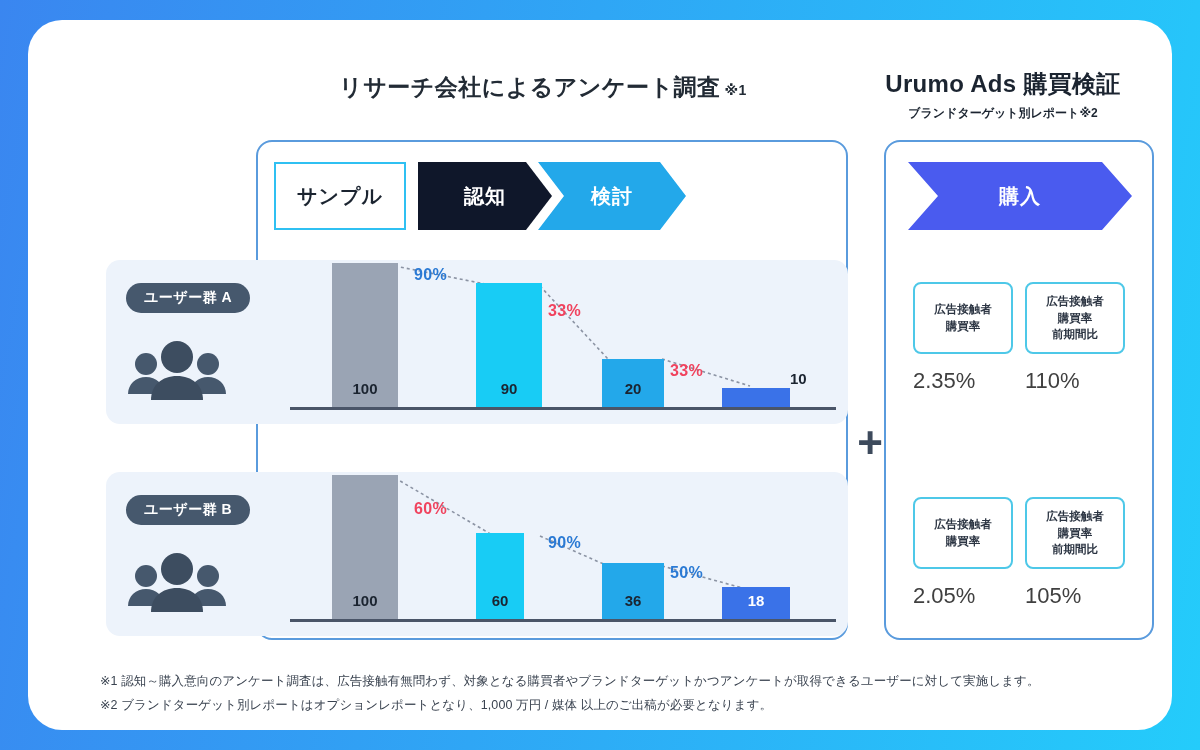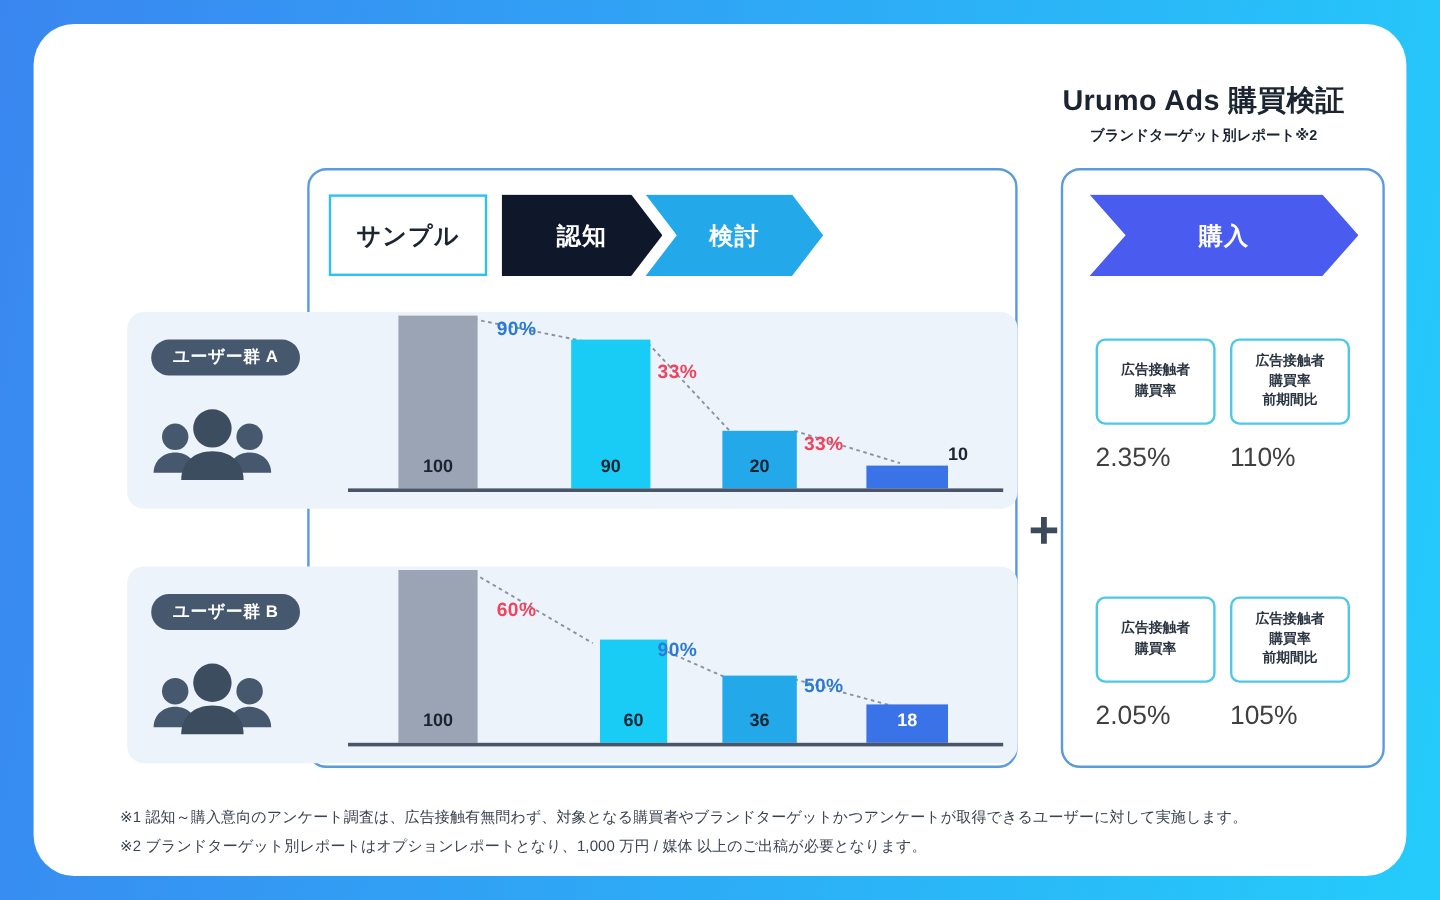--- a/index.html
+++ b/index.html
@@ -139,20 +139,23 @@
   .notes div {
     font-size: 12.5px; color: #3a4350; line-height: 1.9; letter-spacing: .1px;
   }
 </style>
 </head>
 <body>
 
 <div id="stage">
   <div id="card">
 
+    <div class="h-left">
+      <span>リサーチ会社によるアンケート調査</span><span class="sup">※1</span>
+    </div>
 
     <div class="h-right">
       <div class="t1">Urumo Ads 購買検証</div>
       <div class="t2">ブランドターゲット別レポート※2</div>
     </div>
 
     <div class="panel" id="panel-left">
       <div class="funnel">
         <div class="chev sample">サンプル</div>
         <div class="chev arrow c1">認知</div>
@@ -214,21 +217,21 @@
 
     <div class="chart" id="chart-b">
       <svg class="conn" viewBox="0 0 546 150">
         <line x1="105" y1="6" x2="204" y2="64" stroke="#8b93a3" stroke-width="1.6" stroke-dasharray="3 3"></line>
         <line x1="250" y1="64" x2="318" y2="94" stroke="#8b93a3" stroke-width="1.6" stroke-dasharray="3 3"></line>
         <line x1="372" y1="94" x2="460" y2="118" stroke="#8b93a3" stroke-width="1.6" stroke-dasharray="3 3"></line>
       </svg>
       <div class="bar grey" style="left:42px;width:66px;height:144px;">
           <span>100</span>
         </div>
-      <div class="bar cyan" style="left:186px;width:56px;height:86px;margin-left:24px;">
+      <div class="bar cyan" style="left:186px;width:48px;height:86px;">
           <span>60</span>
         </div>
       <div class="bar blue" style="left:312px;width:62px;height:56px;">
           <span>36</span>
         </div>
       <div class="bar navy" style="left:432px;width:68px;height:32px;">
           <span>18</span>
         </div>
       <div class="pct red" style="left:124px;top:28px;">60%</div>
       <div class="pct blue" style="left:258px;top:62px;">90%</div>

